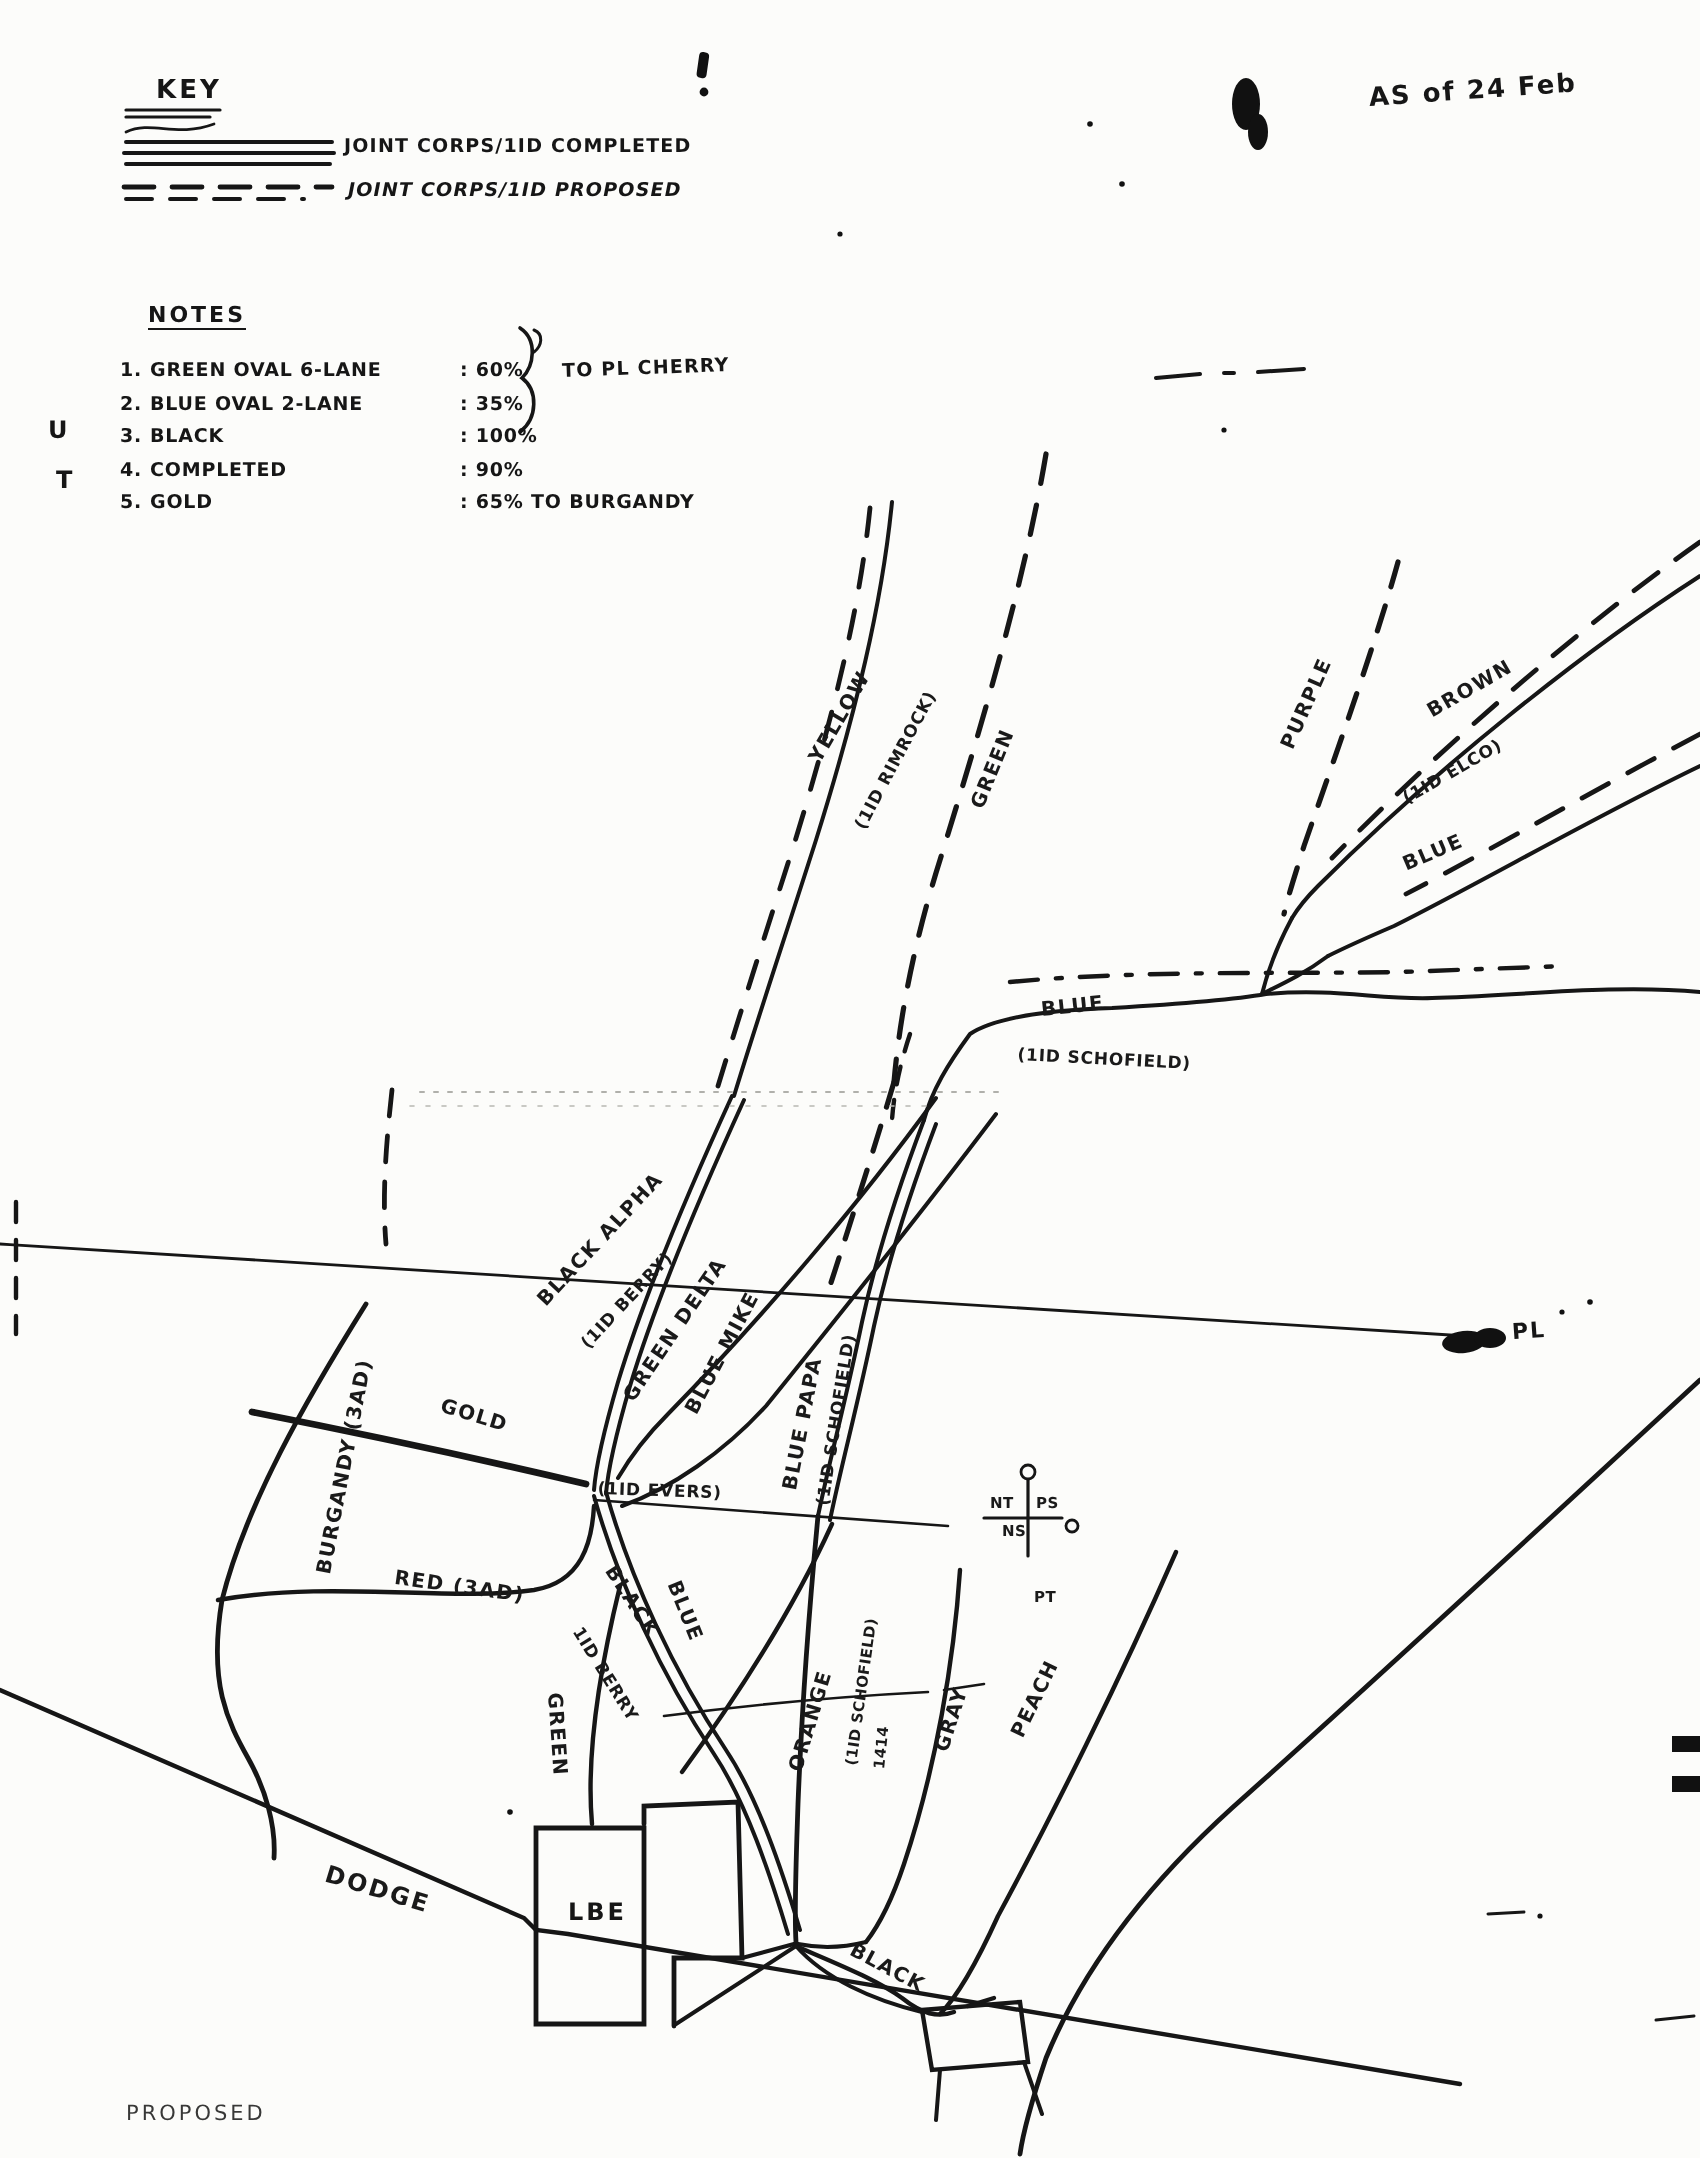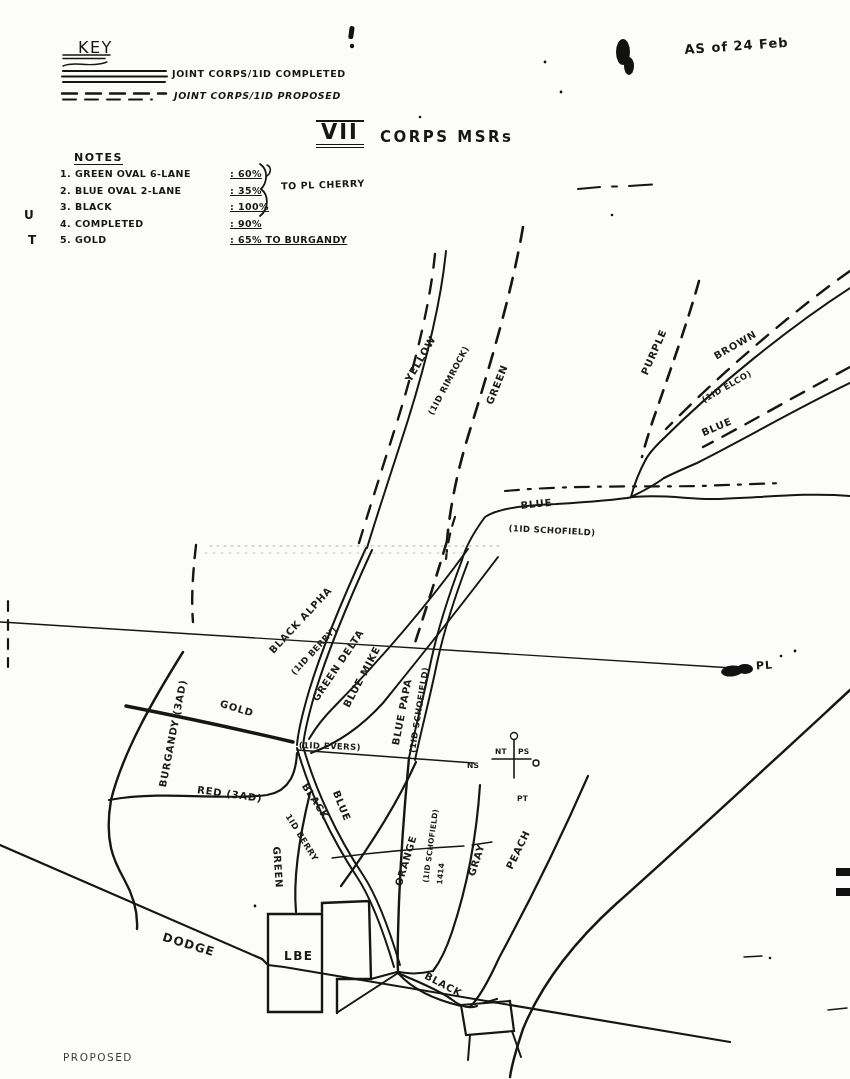--- a/index.html
+++ b/index.html
@@ -8,32 +8,32 @@
     overflow:hidden;font-family:"DejaVu Sans",sans-serif;color:#161616;
   }
   svg.inkwork{position:absolute;left:0;top:0;z-index:1;}
   .lbl{
     position:absolute;z-index:2;font-weight:700;font-size:10px;
     letter-spacing:.8px;color:#1a1a1a;white-space:nowrap;transform-origin:0 0;
   }
   .lbl.sm{font-size:8.5px;letter-spacing:.4px;}
   .lbl.xs{font-size:7.5px;letter-spacing:.2px;}
   .lbl.big{font-size:12px;letter-spacing:1.2px;}
-  .key-heading{position:absolute;left:78px;top:38px;z-index:2;font-weight:400;font-size:16px;letter-spacing:1.5px;}
+  .key-heading{position:absolute;left:78px;top:38px;z-index:2;font-weight:700;font-size:13px;letter-spacing:1.5px;}
   .key-label{position:absolute;z-index:2;font-weight:700;font-size:9.5px;letter-spacing:.6px;white-space:nowrap;}
   .title-wrap{position:absolute;left:316px;top:120px;z-index:2;display:flex;align-items:flex-end;gap:16px;}
   .title-numeral{font-size:21px;font-weight:700;letter-spacing:2px;border-top:2px solid #161616;border-bottom:4px double #161616;padding:0 5px 1px 5px;line-height:1;}
   .title-text{font-size:15px;font-weight:700;letter-spacing:2.5px;padding-bottom:2px;}
   .date-note{position:absolute;left:684px;top:42px;z-index:2;font-weight:700;font-size:13px;letter-spacing:1px;transform:rotate(-4deg);transform-origin:0 0;white-space:nowrap;}
   .notes-wrap{position:absolute;left:60px;top:146px;width:290px;z-index:2;}
-  .notes-heading{font-weight:700;font-size:11px;letter-spacing:1.5px;border-bottom:1.5px solid #161616;display:inline-block;margin-left:14px;margin-bottom:3px;}
+  .notes-heading{font-weight:700;font-size:11px;letter-spacing:1.5px;border-bottom:1.5px solid #161616;display:inline-block;margin-left:14px;margin-bottom:15px;}
   .note-row{position:relative;height:16.5px;font-size:9.5px;font-weight:700;letter-spacing:.4px;}
   .note-num{position:absolute;left:0;}
   .note-name{position:absolute;left:15px;}
-  .note-val{position:absolute;left:170px;white-space:nowrap;text-decoration:underline;}
+  .note-val{position:absolute;left:170px;white-space:nowrap;}
   .brace-label{position:absolute;left:281px;top:179px;z-index:2;font-weight:700;font-size:9.5px;letter-spacing:.6px;transform:rotate(-2deg);white-space:nowrap;}
   .margin-letter{position:absolute;z-index:2;font-weight:700;font-size:12px;}
   .footer-partial{position:absolute;left:63px;top:1051px;z-index:2;font-weight:400;font-size:10.5px;letter-spacing:1.5px;opacity:.85;filter:blur(.3px);}
   .lbe-label{position:absolute;left:284px;top:949px;z-index:2;font-weight:700;font-size:12px;letter-spacing:1.5px;}
   .pl-label{position:absolute;left:756px;top:659px;z-index:2;font-weight:700;font-size:11px;letter-spacing:1px;transform:rotate(-4deg);}
 </style>
 </head>
 <body>
 
 <div class="page">
@@ -135,24 +135,20 @@
       <circle cx="781" cy="656" r="1.3"></circle>
       <circle cx="255" cy="906" r="1.4"></circle>
       <circle cx="770" cy="958" r="1.3"></circle>
     </g>
   </svg>
 
   <div class="key-heading">KEY</div>
   <div class="key-label" style="left:172px;top:68px;">JOINT CORPS/1ID COMPLETED</div>
   <div class="key-label" style="left:174px;top:90px;font-style:italic;">JOINT CORPS/1ID PROPOSED</div>
 
-  <div class="title-wrap">
-    <span class="title-numeral">VII</span>
-    <span class="title-text">CORPS MSRs</span>
-  </div>
 
   <div class="date-note">AS of 24 Feb</div>
 
   <div class="notes-wrap">
     <div class="notes-heading">NOTES</div>
     <div class="note-row">
       <span class="note-num">1.</span>
       <span class="note-name">GREEN OVAL 6-LANE</span>
       <span class="note-val">: 60%</span>
     </div>
@@ -210,17 +206,17 @@
   <div class="lbl xs" style="left:421px;top:882px;transform:rotate(-82deg);">(1ID SCHOFIELD)</div>
   <div class="lbl xs" style="left:435px;top:884px;transform:rotate(-84deg);">1414</div>
   <div class="lbl" style="left:466px;top:874px;transform:rotate(-72deg);">GRAY</div>
   <div class="lbl" style="left:504px;top:866px;transform:rotate(-64deg);">PEACH</div>
   <div class="lbl big" style="left:165px;top:930px;transform:rotate(17deg);">DODGE</div>
   <div class="lbe-label">LBE</div>
   <div class="lbl" style="left:428px;top:970px;transform:rotate(28deg);">BLACK</div>
 
   <div class="lbl xs" style="left:495px;top:747px;">NT</div>
   <div class="lbl xs" style="left:517px;top:747px;margin-top:47px;">PT</div>
-  <div class="lbl xs" style="left:467px;top:761px;">NS</div>
+  <div class="lbl xs" style="left:501px;top:761px;">NS</div>
   <div class="lbl xs" style="left:518px;top:747px;">PS</div>
 
   <div class="footer-partial">PROPOSED</div>
 </div>
 
 </body></html>

